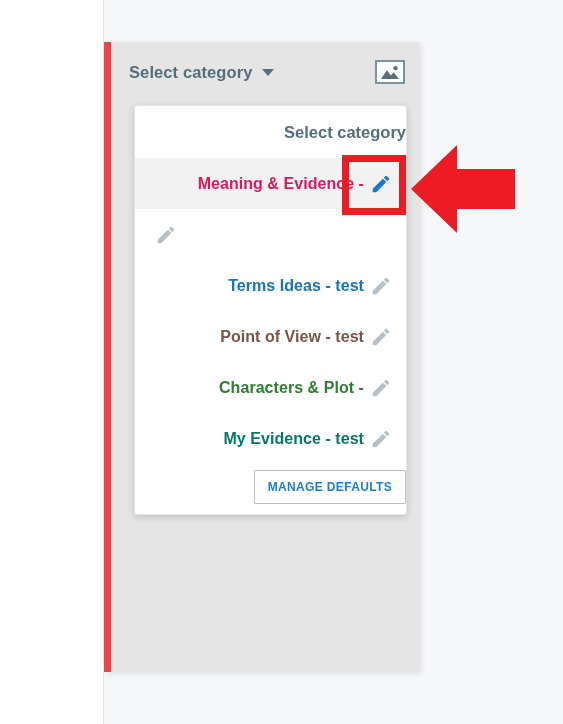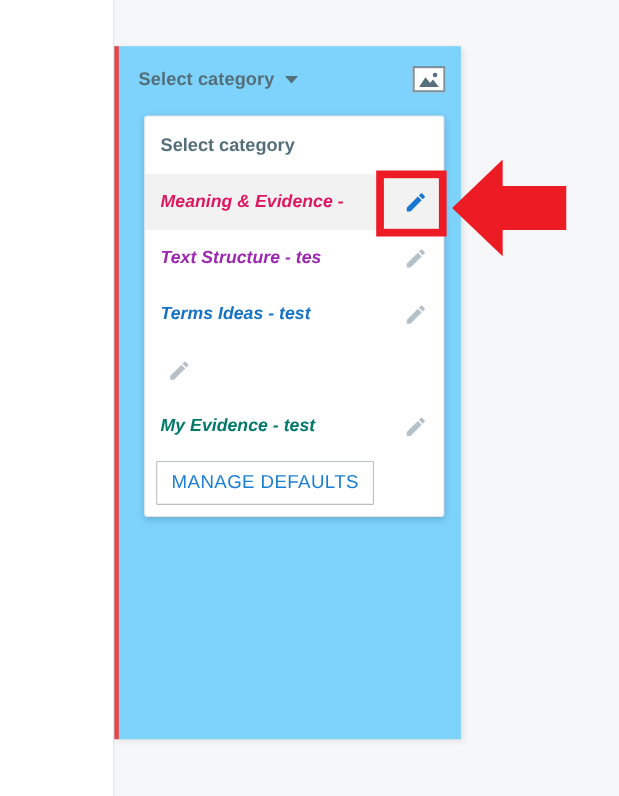--- a/index.html
+++ b/index.html
@@ -35,24 +35,25 @@
     background: #ffffff;
   }
 
   
   .card {
     position: absolute;
     left: 104px;
     top: 42px;
     width: 315px;
     height: 630px;
-    background: #7dd3fc;
-    border-left: 4px solid #ef4444;
+    background: #e5e5e5;
+    border-left: 7px solid #ef4444;
     box-sizing: border-box;
     box-shadow: 2px 2px 6px rgba(0,0,0,0.10);
+    text-align: right;
   }
 
   .card-header {
     position: absolute;
     left: 0;
     top: 0;
     width: 100%;
     height: 60px;
     box-sizing: border-box;
     display: flex;
@@ -121,21 +122,20 @@
   .cat-row.is-hovered {
     background: #f2f2f2;
   }
   .cat-label {
     font-size: 16px;
     font-weight: bold;
     white-space: nowrap;
     overflow: hidden;
     flex: 1 1 auto;
     letter-spacing: .05px;
-    font-style: italic;
   }
   .edit-icon {
     width: 22px;
     height: 22px;
     flex: 0 0 auto;
     margin-left: 6px;
     display: flex;
     align-items: center;
     justify-content: center;
   }
@@ -143,22 +143,22 @@
   
   .manage-wrap {
     padding: 6px 0 4px 10px;
   }
   .manage-btn {
     display: inline-block;
     border: 1px solid #b9bec4;
     background: #ffffff;
     color: #1a7fd4;
     font-family: "Liberation Sans", sans-serif;
-    font-size: 17px;
-    font-weight: normal;
+    font-size: 12px;
+    font-weight: bold;
     letter-spacing: .35px;
     padding: 9px 13px;
     cursor: pointer;
     border-radius: 1px;
   }
 
   
   .hl-box {
     position: absolute;
     left: 342px;
@@ -208,41 +208,50 @@
       <span class="cat-label" style="color:#e01760">Meaning &amp; Evidence -</span>
       <span class="edit-icon">
         <svg width="22" height="22" viewBox="0 0 24 24" aria-hidden="true">
           <path d="M3 17.25V21h3.75L17.81 9.94l-3.75-3.75L3 17.25z" fill="#1976d2"></path>
           <path d="M20.71 7.04a1 1 0 000-1.41l-2.34-2.34a1 1 0 00-1.41 0l-1.83 1.83 3.75 3.75 1.83-1.83z" fill="#1976d2"></path>
         </svg>
       </span>
     </div>
 
     <div class="cat-row">
-      <span class="cat-label" style="color:#9c27b0">Text Structure - tes</span>
       <span class="edit-icon">
         <svg width="22" height="22" viewBox="0 0 24 24" aria-hidden="true">
           <path d="M3 17.25V21h3.75L17.81 9.94l-3.75-3.75L3 17.25z" fill="#b5c0c7"></path>
           <path d="M20.71 7.04a1 1 0 000-1.41l-2.34-2.34a1 1 0 00-1.41 0l-1.83 1.83 3.75 3.75 1.83-1.83z" fill="#b5c0c7"></path>
         </svg>
       </span>
     </div>
 
     <div class="cat-row">
       <span class="cat-label" style="color:#1573c6">Terms Ideas - test</span>
       <span class="edit-icon">
         <svg width="22" height="22" viewBox="0 0 24 24" aria-hidden="true">
           <path d="M3 17.25V21h3.75L17.81 9.94l-3.75-3.75L3 17.25z" fill="#b5c0c7"></path>
           <path d="M20.71 7.04a1 1 0 000-1.41l-2.34-2.34a1 1 0 00-1.41 0l-1.83 1.83 3.75 3.75 1.83-1.83z" fill="#b5c0c7"></path>
         </svg>
       </span>
     </div>
 
-
-    <div class="cat-row">
+    <div class="cat-row">
+      <span class="cat-label" style="color:#795548">Point of View - test</span>
+      <span class="edit-icon">
+        <svg width="22" height="22" viewBox="0 0 24 24" aria-hidden="true">
+          <path d="M3 17.25V21h3.75L17.81 9.94l-3.75-3.75L3 17.25z" fill="#b5c0c7"></path>
+          <path d="M20.71 7.04a1 1 0 000-1.41l-2.34-2.34a1 1 0 00-1.41 0l-1.83 1.83 3.75 3.75 1.83-1.83z" fill="#b5c0c7"></path>
+        </svg>
+      </span>
+    </div>
+
+    <div class="cat-row">
+      <span class="cat-label" style="color:#2e7d32">Characters &amp; Plot -</span>
       <span class="edit-icon">
         <svg width="22" height="22" viewBox="0 0 24 24" aria-hidden="true">
           <path d="M3 17.25V21h3.75L17.81 9.94l-3.75-3.75L3 17.25z" fill="#b5c0c7"></path>
           <path d="M20.71 7.04a1 1 0 000-1.41l-2.34-2.34a1 1 0 00-1.41 0l-1.83 1.83 3.75 3.75 1.83-1.83z" fill="#b5c0c7"></path>
         </svg>
       </span>
     </div>
 
 
     <div class="cat-row">

